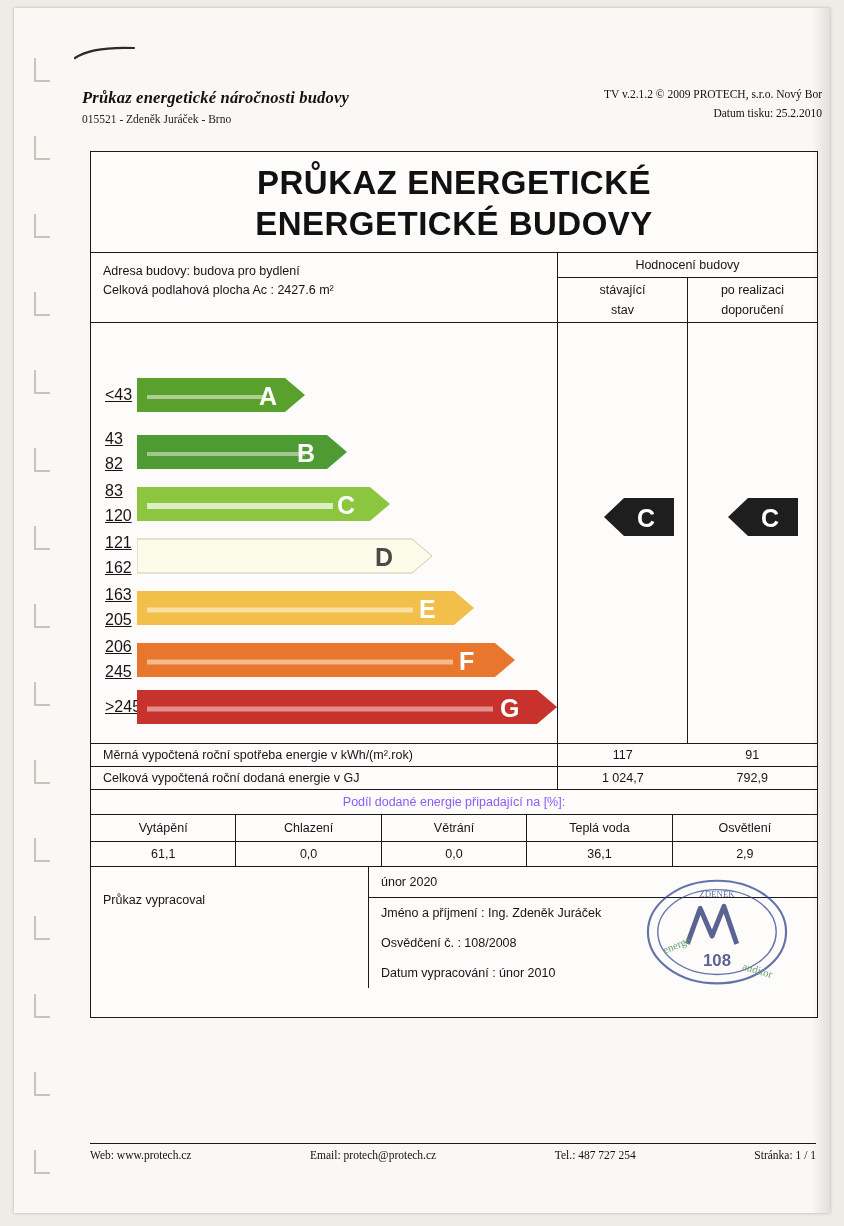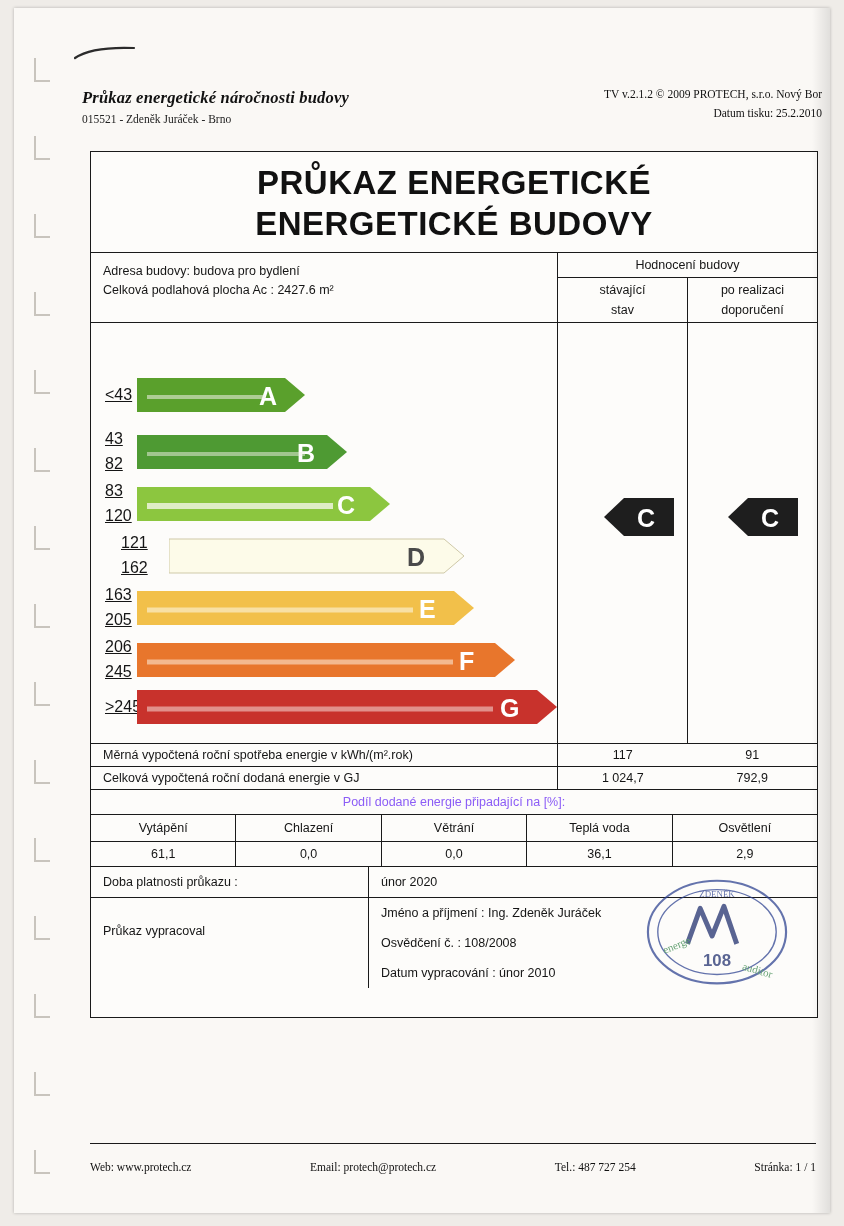--- a/index.html
+++ b/index.html
@@ -129,21 +129,21 @@
   .footblock .fr .r{padding:8px 0 8px 12px;}
   .footblock .fr .r1{border-bottom:1.3px solid #1a1a1a;padding:8px 0 8px 12px;}
   
   .stamp{
     position:absolute;right:26px;bottom:-6px;width:148px;height:120px;
     opacity:.72;
   }
   
   .pfoot{
     position:absolute;left:76px;top:1135px;width:726px;
-    border-top:1.5px solid #1a1a1a;padding-top:17px;
+    border-top:1.5px solid #1a1a1a;padding-top:5px;
     display:flex;justify-content:space-between;
     font-family:"Liberation Serif", serif;font-size:11.5px;color:#111;
   }
 </style>
 </head>
 <body>
 
 <div id="page">
   <div id="paper">
 
@@ -236,21 +236,21 @@
               <div>83</div>
               <div>120</div>
             </div>
             <svg width="255" height="40" viewBox="0 0 255 40">
               <path d="M0,3 H233 L253,20 L233,37 H0 Z" fill="#8cc63f"></path>
               <text x="200" y="30" font-size="25" font-weight="bold" fill="#ffffff" font-family="Liberation Sans, sans-serif">C</text>
               <path d="M10,22 H196" stroke="#fbfaf2" stroke-width="6" opacity=".75"></path>
             </svg>
           </div>
 
-          <div class="band" style="top:208px;left:16px;gap:16px;">
+          <div class="band" style="top:208px;left:0;">
             <div class="nums">
               <div>121</div>
               <div>162</div>
             </div>
             <svg width="297" height="40" viewBox="0 0 297 40">
               <path d="M0,3 H275 L295,20 L275,37 H0 Z" fill="#fdfbe9" stroke="#cfc9a8" stroke-width="1"></path>
               <text x="238" y="30" font-size="25" font-weight="bold" fill="#4a4a4a" font-family="Liberation Sans, sans-serif">D</text>
             </svg>
           </div>
 
@@ -325,21 +325,20 @@
       <div class="shares vals">
         <div class="cell">61,1</div>
         <div class="cell">0,0</div>
         <div class="cell">0,0</div>
         <div class="cell">36,1</div>
         <div class="cell">2,9</div>
       </div>
 
       <div class="footblock">
         <div class="fl">
-          <div class="r1">Doba platnosti průkazu :</div>
           <div class="r2">Průkaz vypracoval</div>
         </div>
         <div class="fr">
           <div class="r1">únor 2020</div>
           <div class="r">Jméno a příjmení : Ing. Zdeněk Juráček</div>
           <div class="r">Osvědčení č. : 108/2008</div>
           <div class="r">Datum vypracování : únor 2010</div>
 
           <svg class="stamp" viewBox="0 0 150 120">
             <ellipse cx="75" cy="58" rx="70" ry="52" fill="none" stroke="#2a3f8f" stroke-width="2.2"></ellipse>

